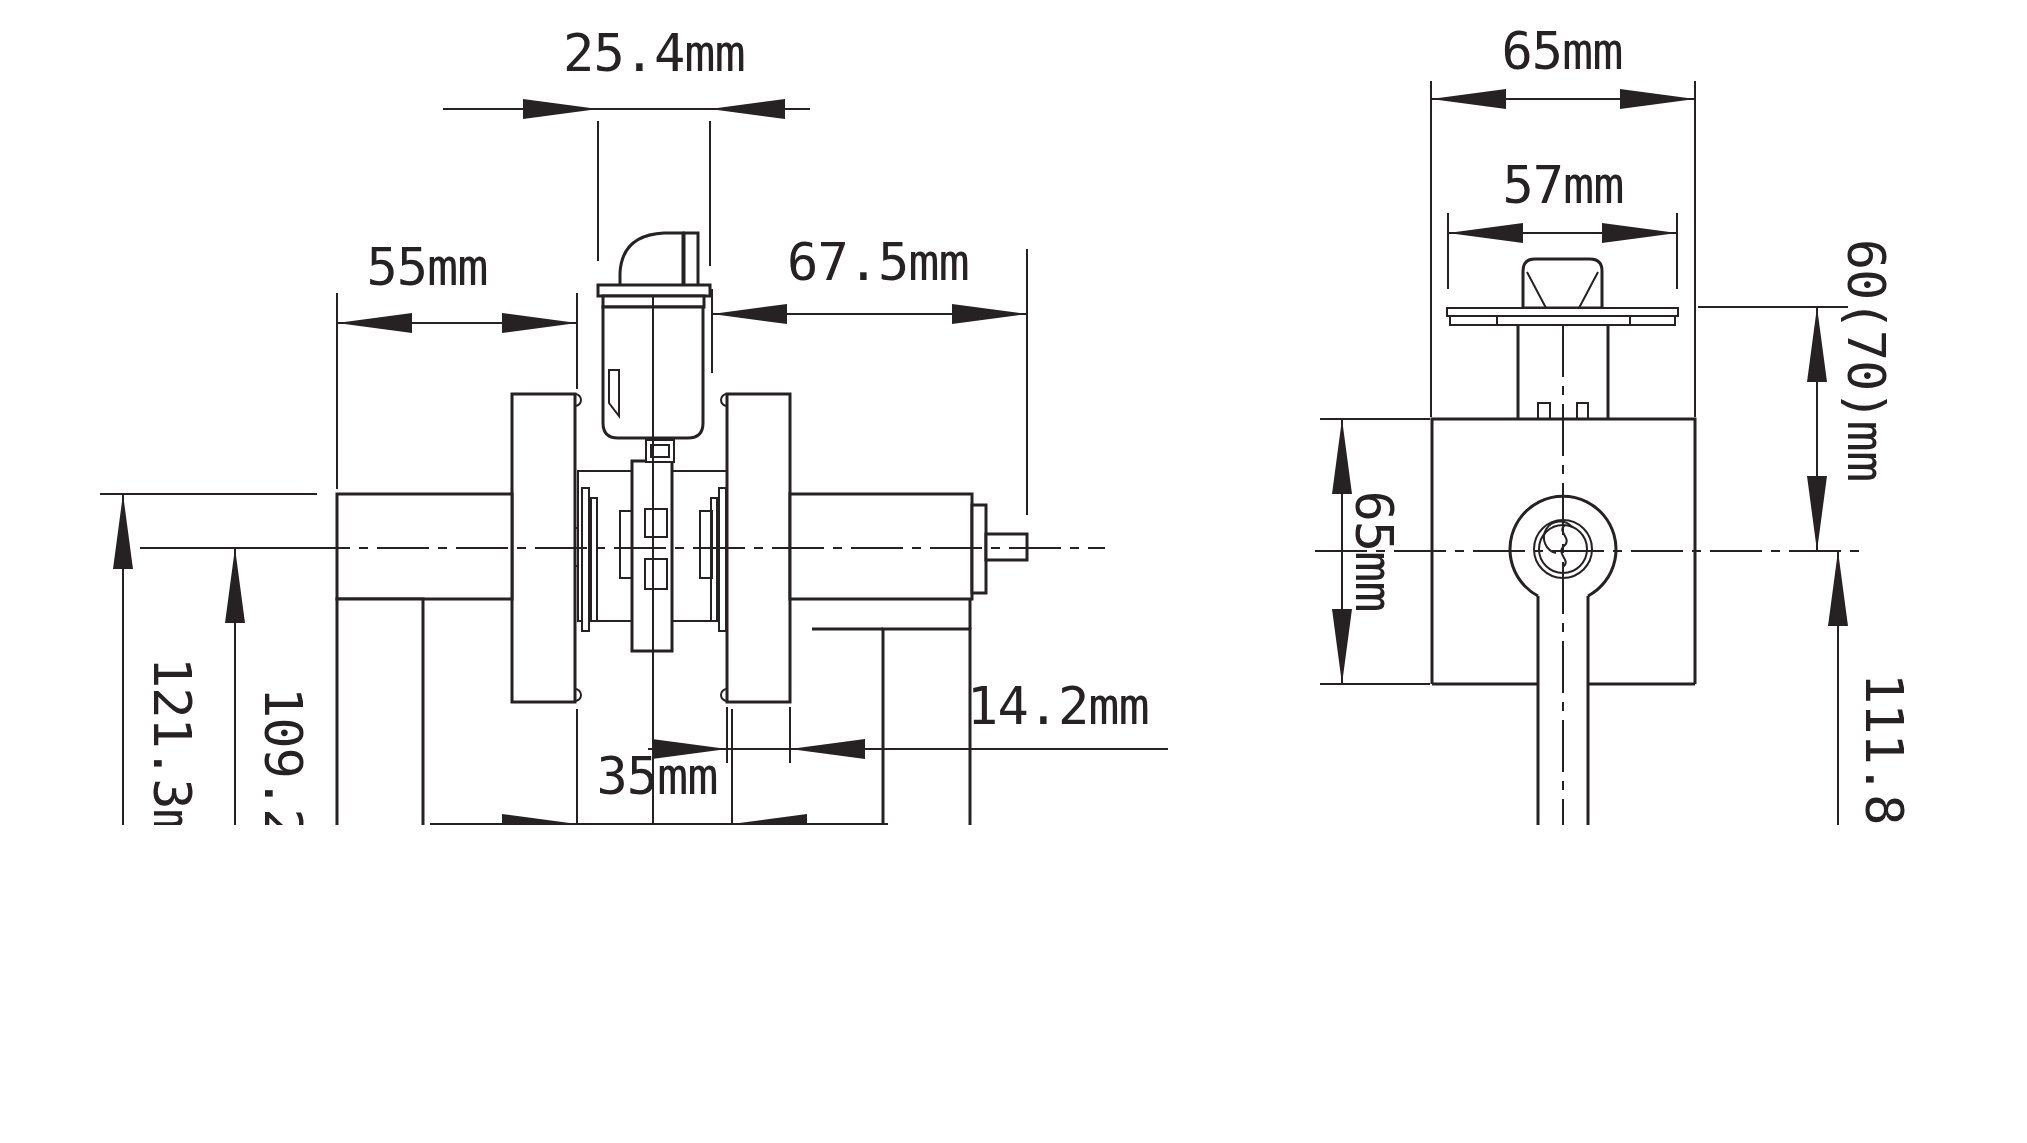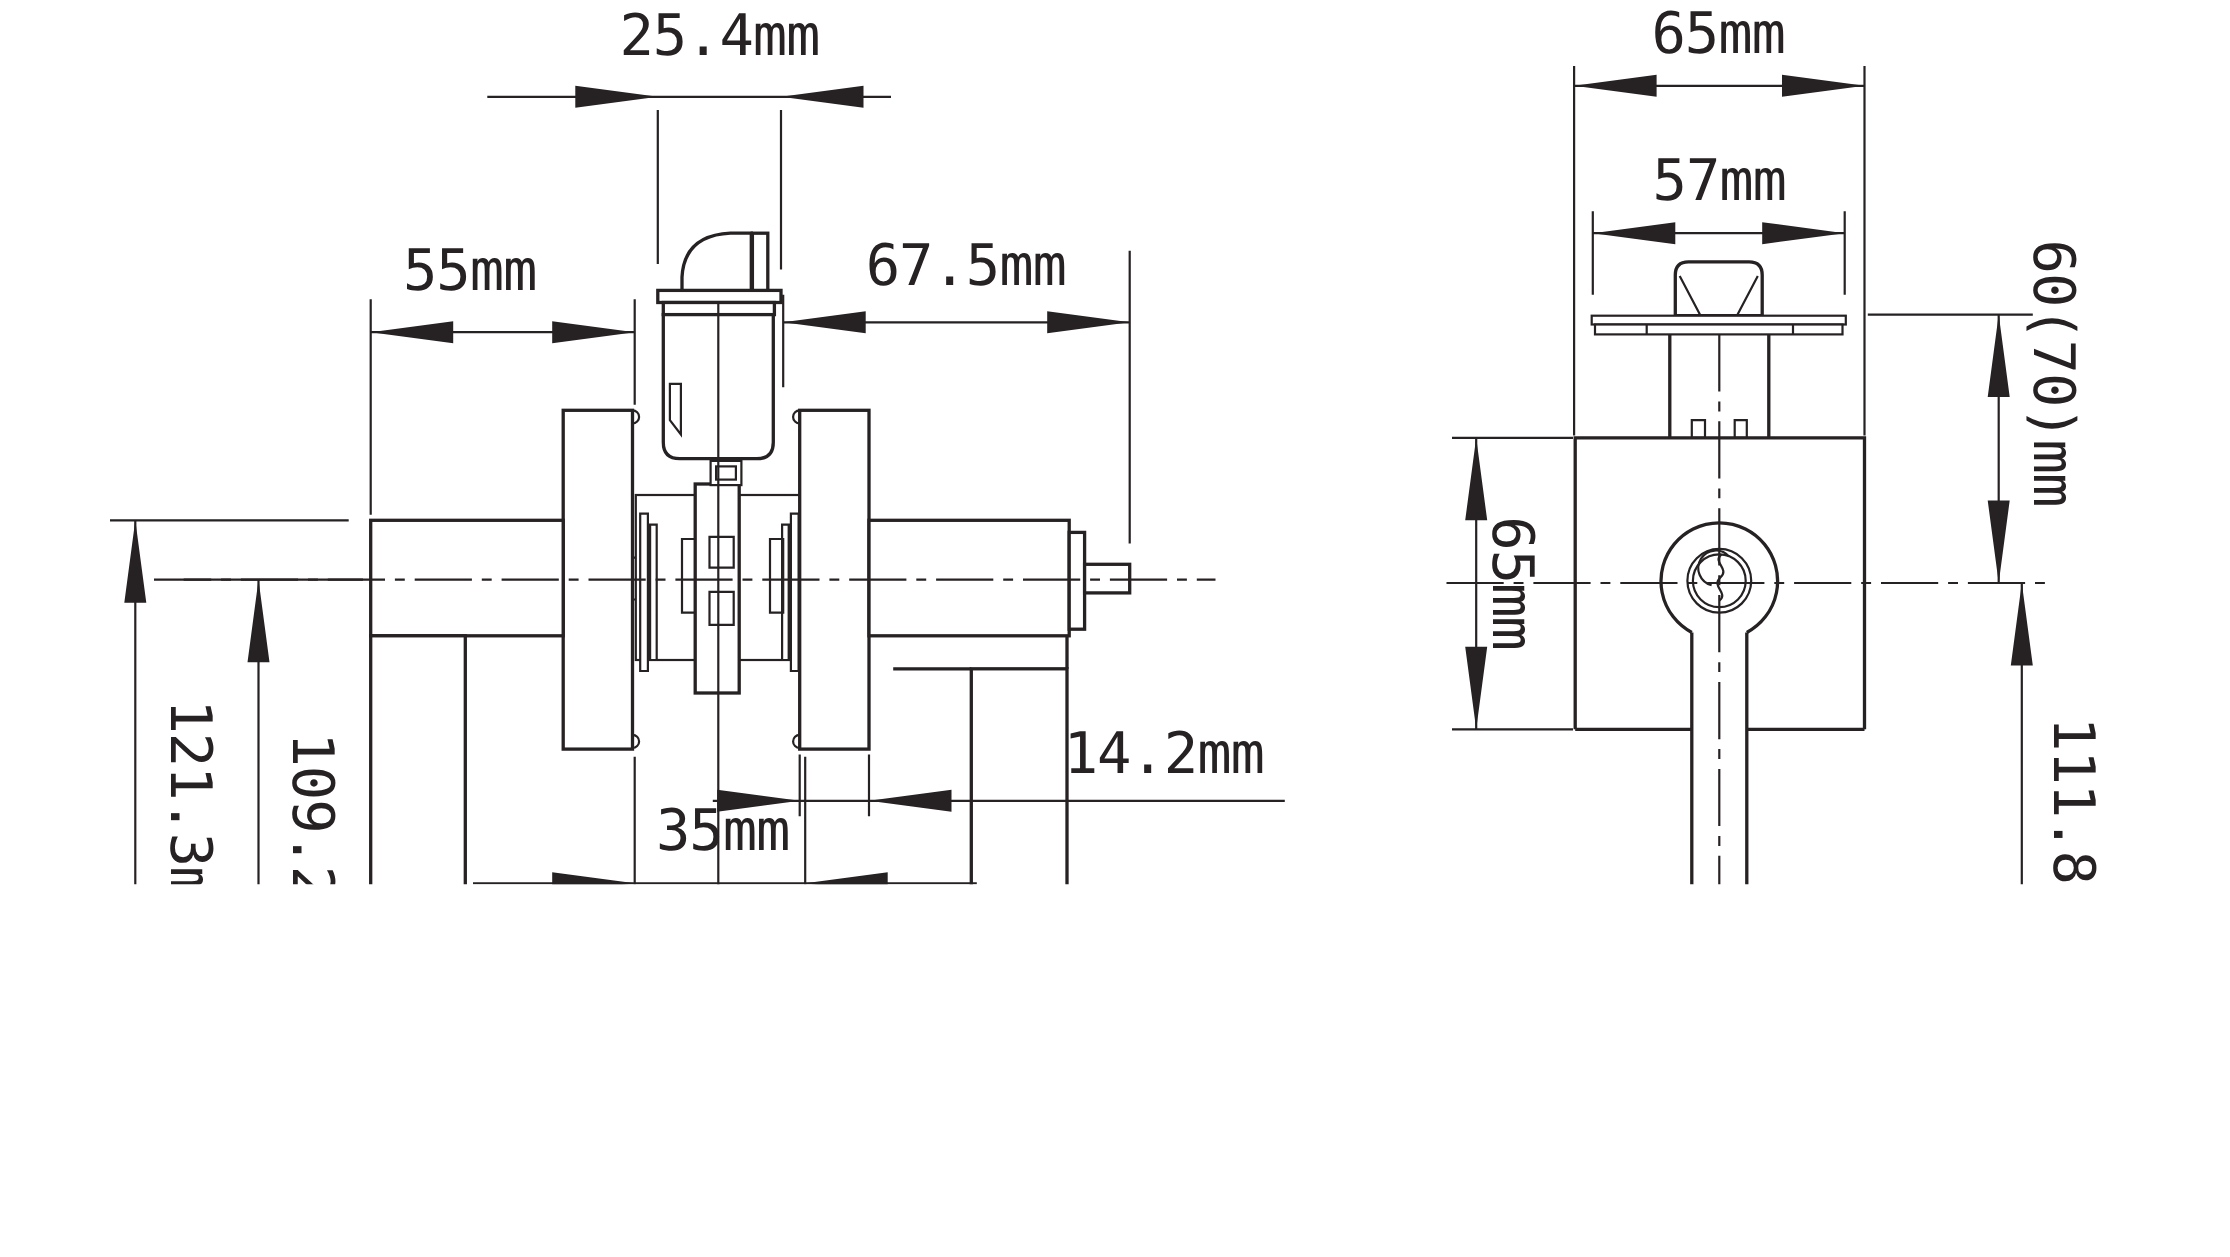--- a/index.html
+++ b/index.html
@@ -1,16 +1,16 @@
 <!DOCTYPE html>
 <html><head>
 <meta charset="utf-8">
 <style>
   html,body{margin:0;padding:0;background:#ffffff;}
-  #stage{position:relative;width:2027px;height:804px;background:#ffffff;overflow:hidden;}
+  #stage{position:relative;width:2027px;height:804px;background:#ffffff;overflow:hidden;margin-top:21px;}
   svg{position:absolute;left:0;top:0;}
   .ol{fill:#ffffff;stroke:#262122;stroke-width:3;stroke-linejoin:miter;}
   .ol2{fill:#ffffff;stroke:#262122;stroke-width:2;stroke-linejoin:miter;}
   .thin{fill:none;stroke:#262122;stroke-width:2;}
   .thick{fill:none;stroke:#262122;stroke-width:3;}
   .dim{fill:none;stroke:#262122;stroke-width:2;}
   .arr{fill:#262122;stroke:none;}
   .cl{fill:none;stroke:#262122;stroke-width:2;stroke-dasharray:52 9 9 9;}
   .lbl{font-family:"DejaVu Sans Mono","Liberation Mono",monospace;font-size:52px;fill:#262122;letter-spacing:-1px;}
 </style>

